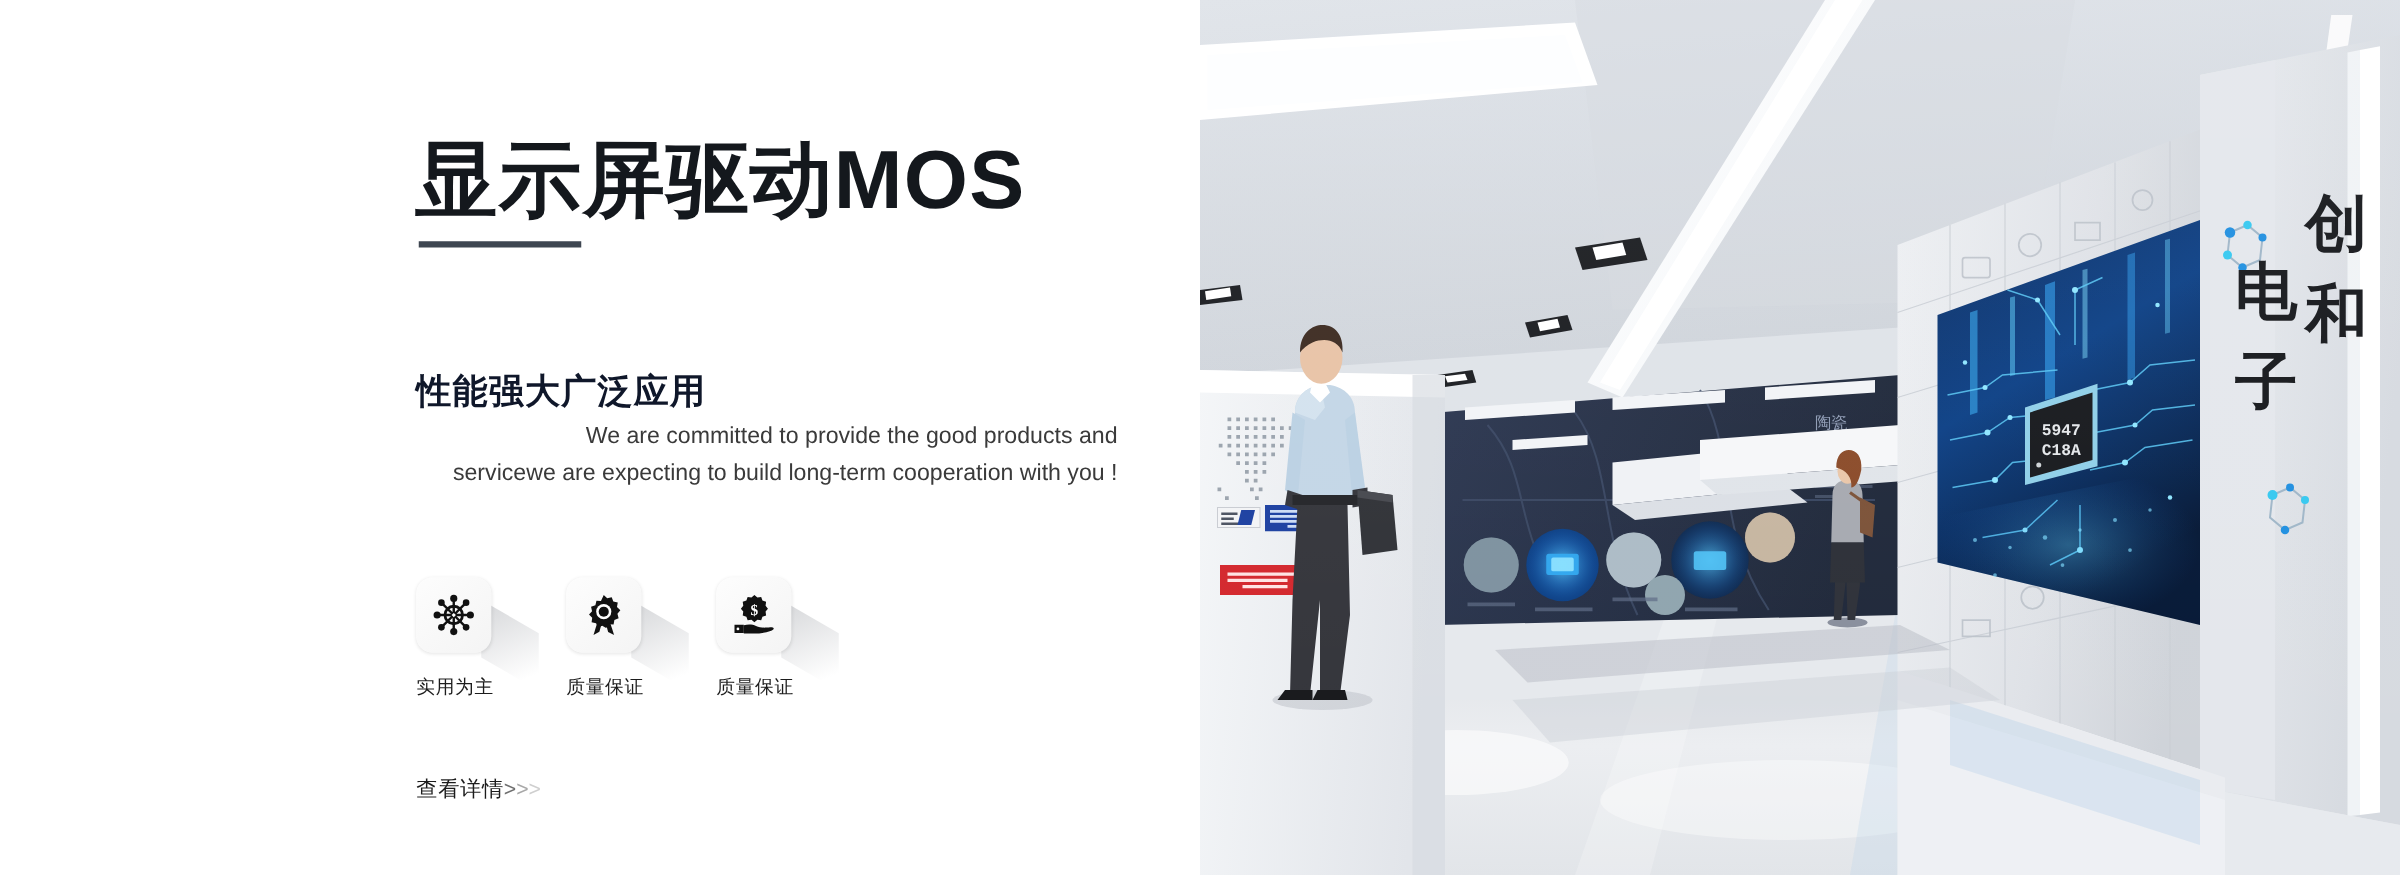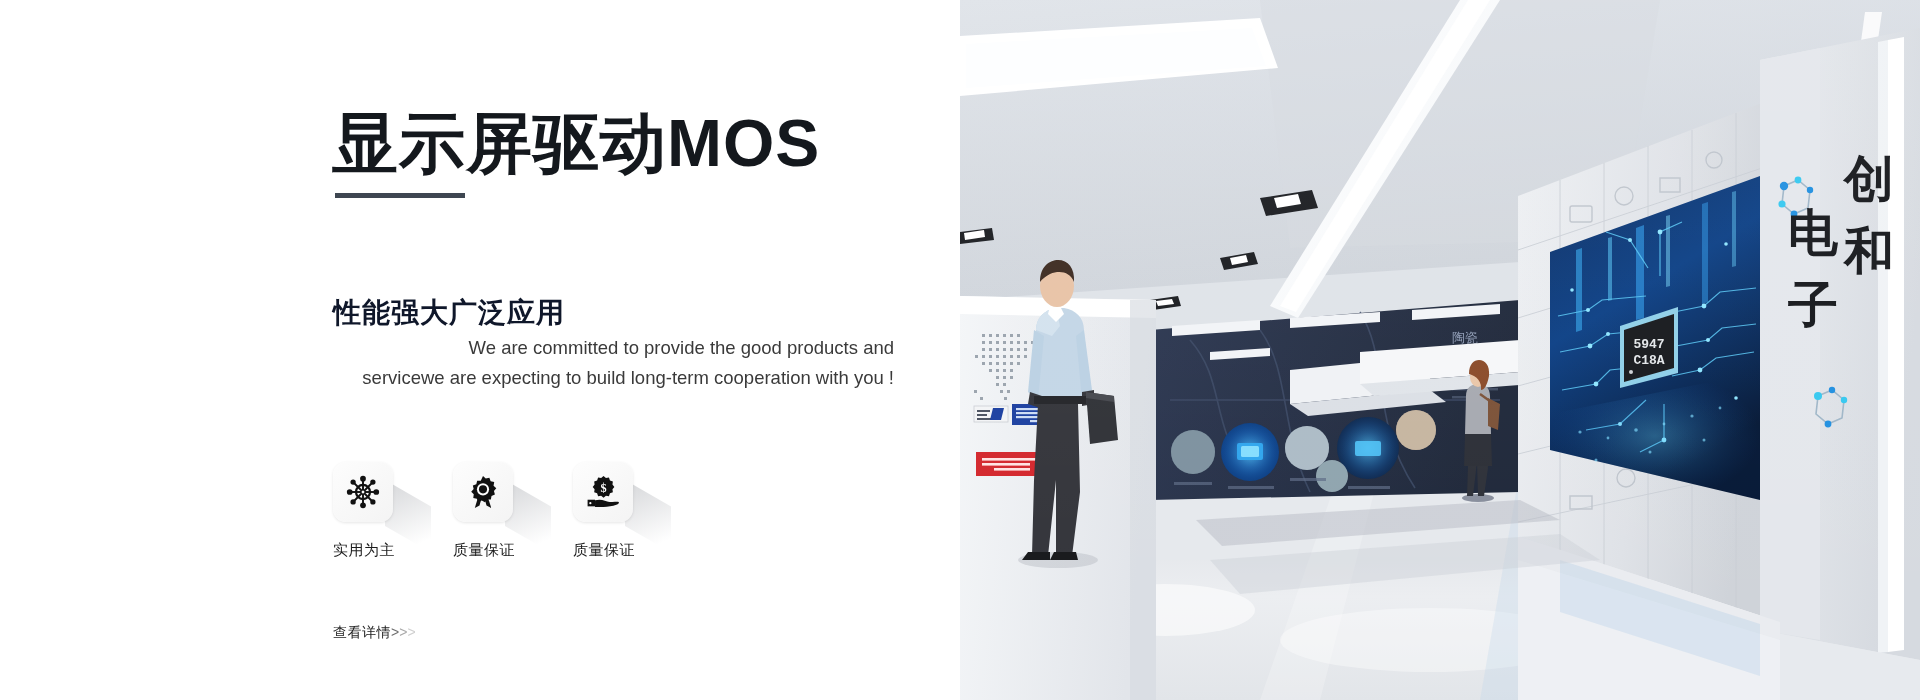--- a/index.html
+++ b/index.html
@@ -122,21 +122,21 @@
     color: #1c1c1c;
     white-space: nowrap;
     letter-spacing: 0.5px;
   }
 
   
   .more-link {
     position: absolute;
     left: 333px;
     top: 620px;
-    font-size: 14px;
+    font-size: 17px;
     line-height: 24px;
     color: #1c1c1c;
     letter-spacing: 0.5px;
     text-decoration: none;
     white-space: nowrap;
   }
   .more-link .chev {
     color: #9a9a9a;
     letter-spacing: 0px;
   }

